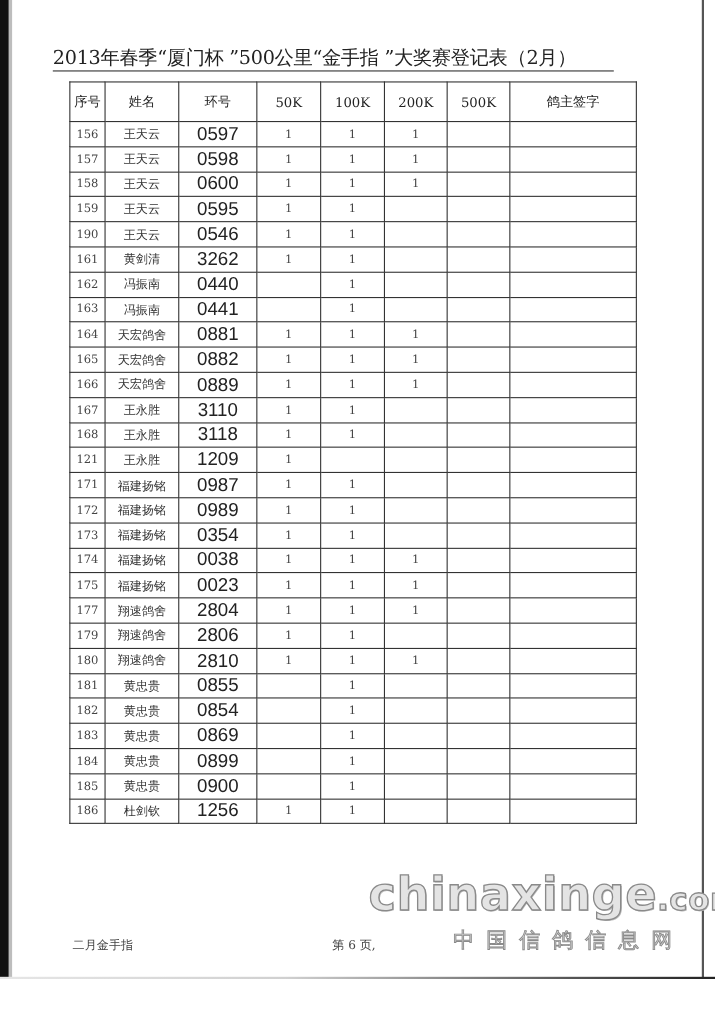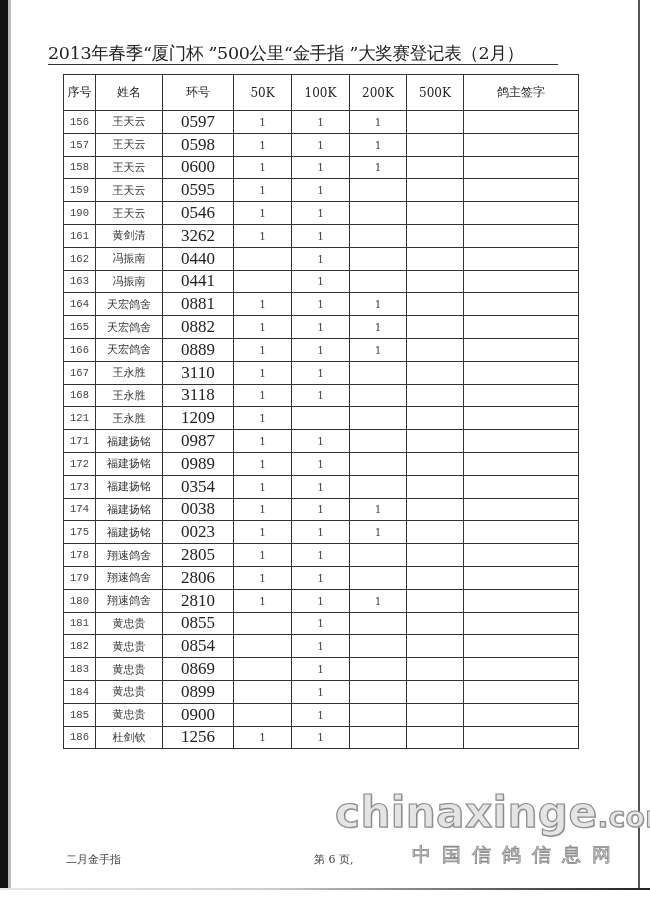--- a/index.html
+++ b/index.html
@@ -40,29 +40,29 @@
   }
   table.reg th, table.reg td {
     border: 1.4px solid #333;
     text-align: center; vertical-align: middle;
     padding: 0;
   }
   table.reg th {
     height: 35px; font-weight: normal; font-size: 12px; color: #222;
   }
   table.reg td { height: 21.8px; }
-  .c-no { font-size: 10.5px; color: #444; font-family: Liberation Mono, monospace; }
+  .c-no { font-size: 10.5px; color: #444; }
   .c-name { font-size: 11px; color: #333; }
-  .c-ring { font-family: Liberation Serif, serif; font-size: 17px; color: #222; }
+  .c-ring { font-family: Liberation Sans, sans-serif; font-size: 17px; color: #222; }
   .c-mark { font-size: 10.5px; color: #444; }
   .footer-left {
     position: absolute; left: 66px; top: 852px; font-size: 11px; color: #444;
   }
   .footer-right {
-    position: absolute; left: 302px; top: 852px; font-size: 11px; color: #444; margin-left: 12px;
+    position: absolute; left: 302px; top: 852px; font-size: 11px; color: #444;
   }
   .wm-en {
     position: absolute; left: 335px; top: 788px;
     font-family: "DejaVu Sans", "Liberation Sans", sans-serif;
     font-size: 42px; font-weight: bold; letter-spacing: 0.5px;
     color: #e4e4e4;
     -webkit-text-stroke: 1.2px #8a8a8a;
     text-shadow: 1px 1px 0 #bdbdbd;
     white-space: nowrap;
   }
@@ -293,26 +293,26 @@
         <td class="c-no">175</td>
         <td class="c-name">福建扬铭</td>
         <td class="c-ring">0023</td>
         <td class="c-mark">1</td>
         <td class="c-mark">1</td>
         <td class="c-mark">1</td>
         <td class="c-mark"></td>
         <td class="c-mark"></td>
       </tr>
       <tr>
-        <td class="c-no">178</td>
+        <td class="c-no">177</td>
         <td class="c-name">翔速鸽舍</td>
-        <td class="c-ring">2805</td>
-        <td class="c-mark">1</td>
-        <td class="c-mark">1</td>
-        <td class="c-mark"></td>
+        <td class="c-ring">2804</td>
+        <td class="c-mark">1</td>
+        <td class="c-mark">1</td>
+        <td class="c-mark">1</td>
         <td class="c-mark"></td>
         <td class="c-mark"></td>
       </tr>
       <tr>
         <td class="c-no">179</td>
         <td class="c-name">翔速鸽舍</td>
         <td class="c-ring">2806</td>
         <td class="c-mark">1</td>
         <td class="c-mark">1</td>
         <td class="c-mark"></td>

